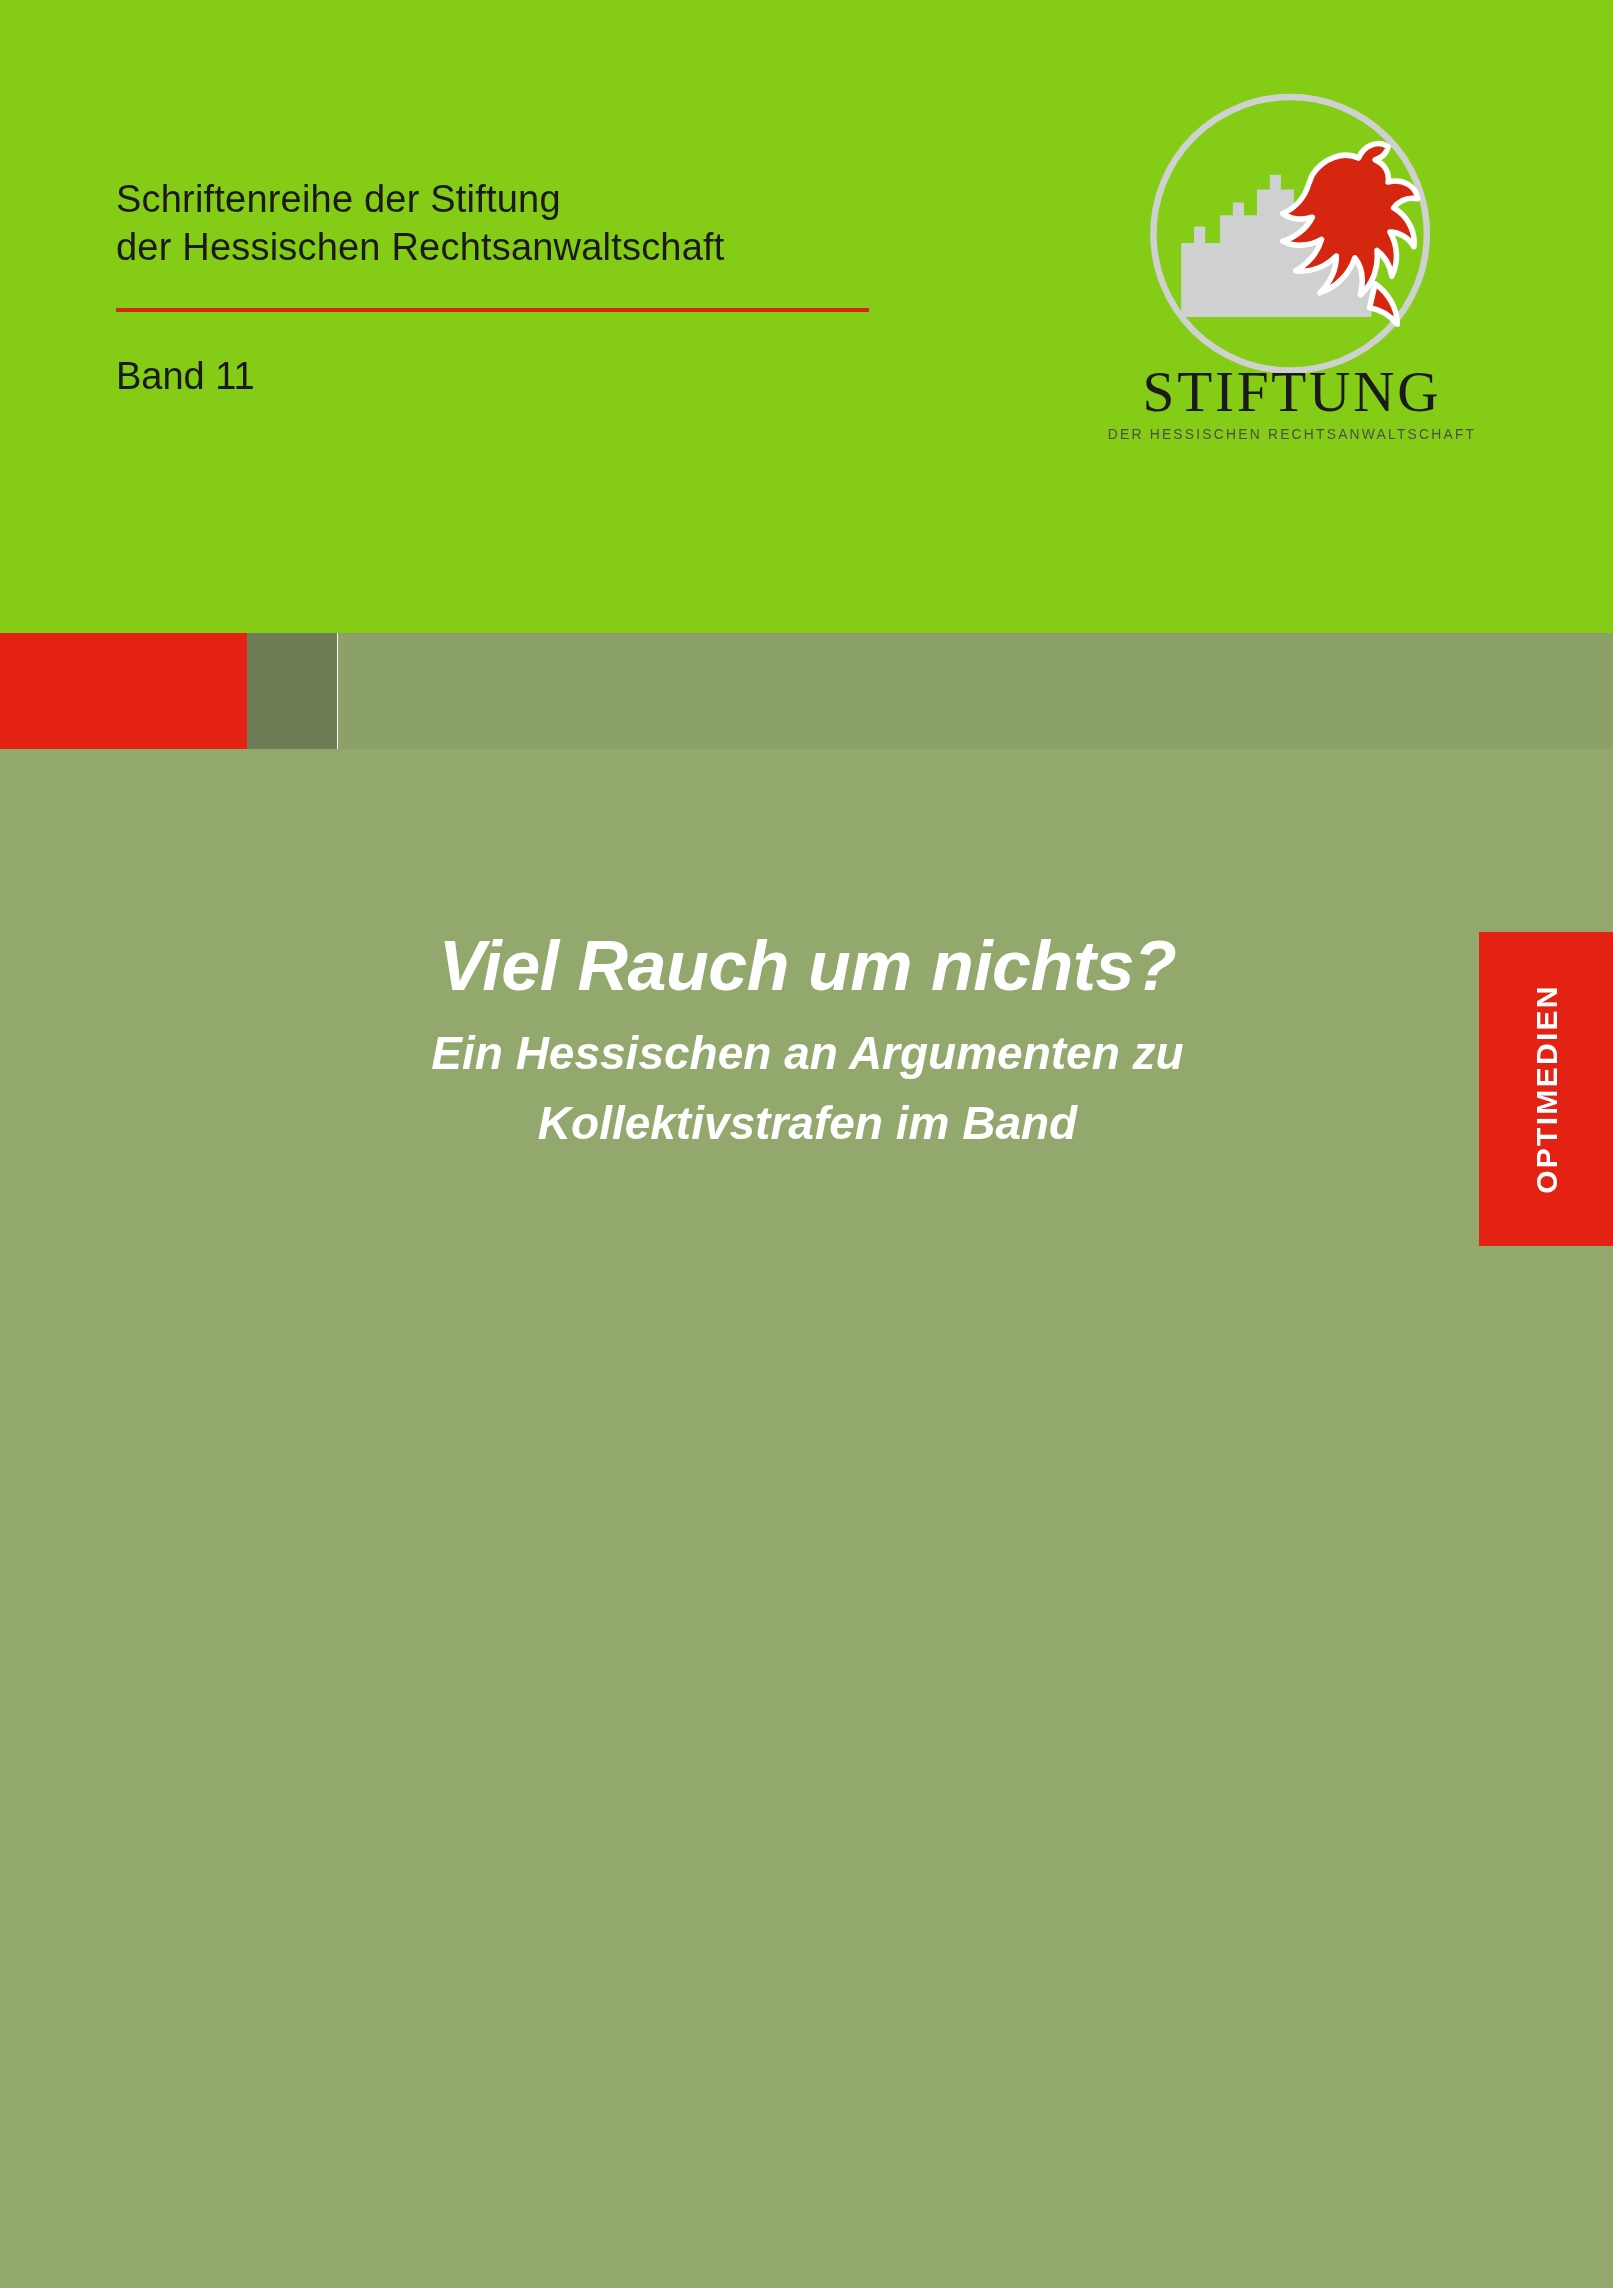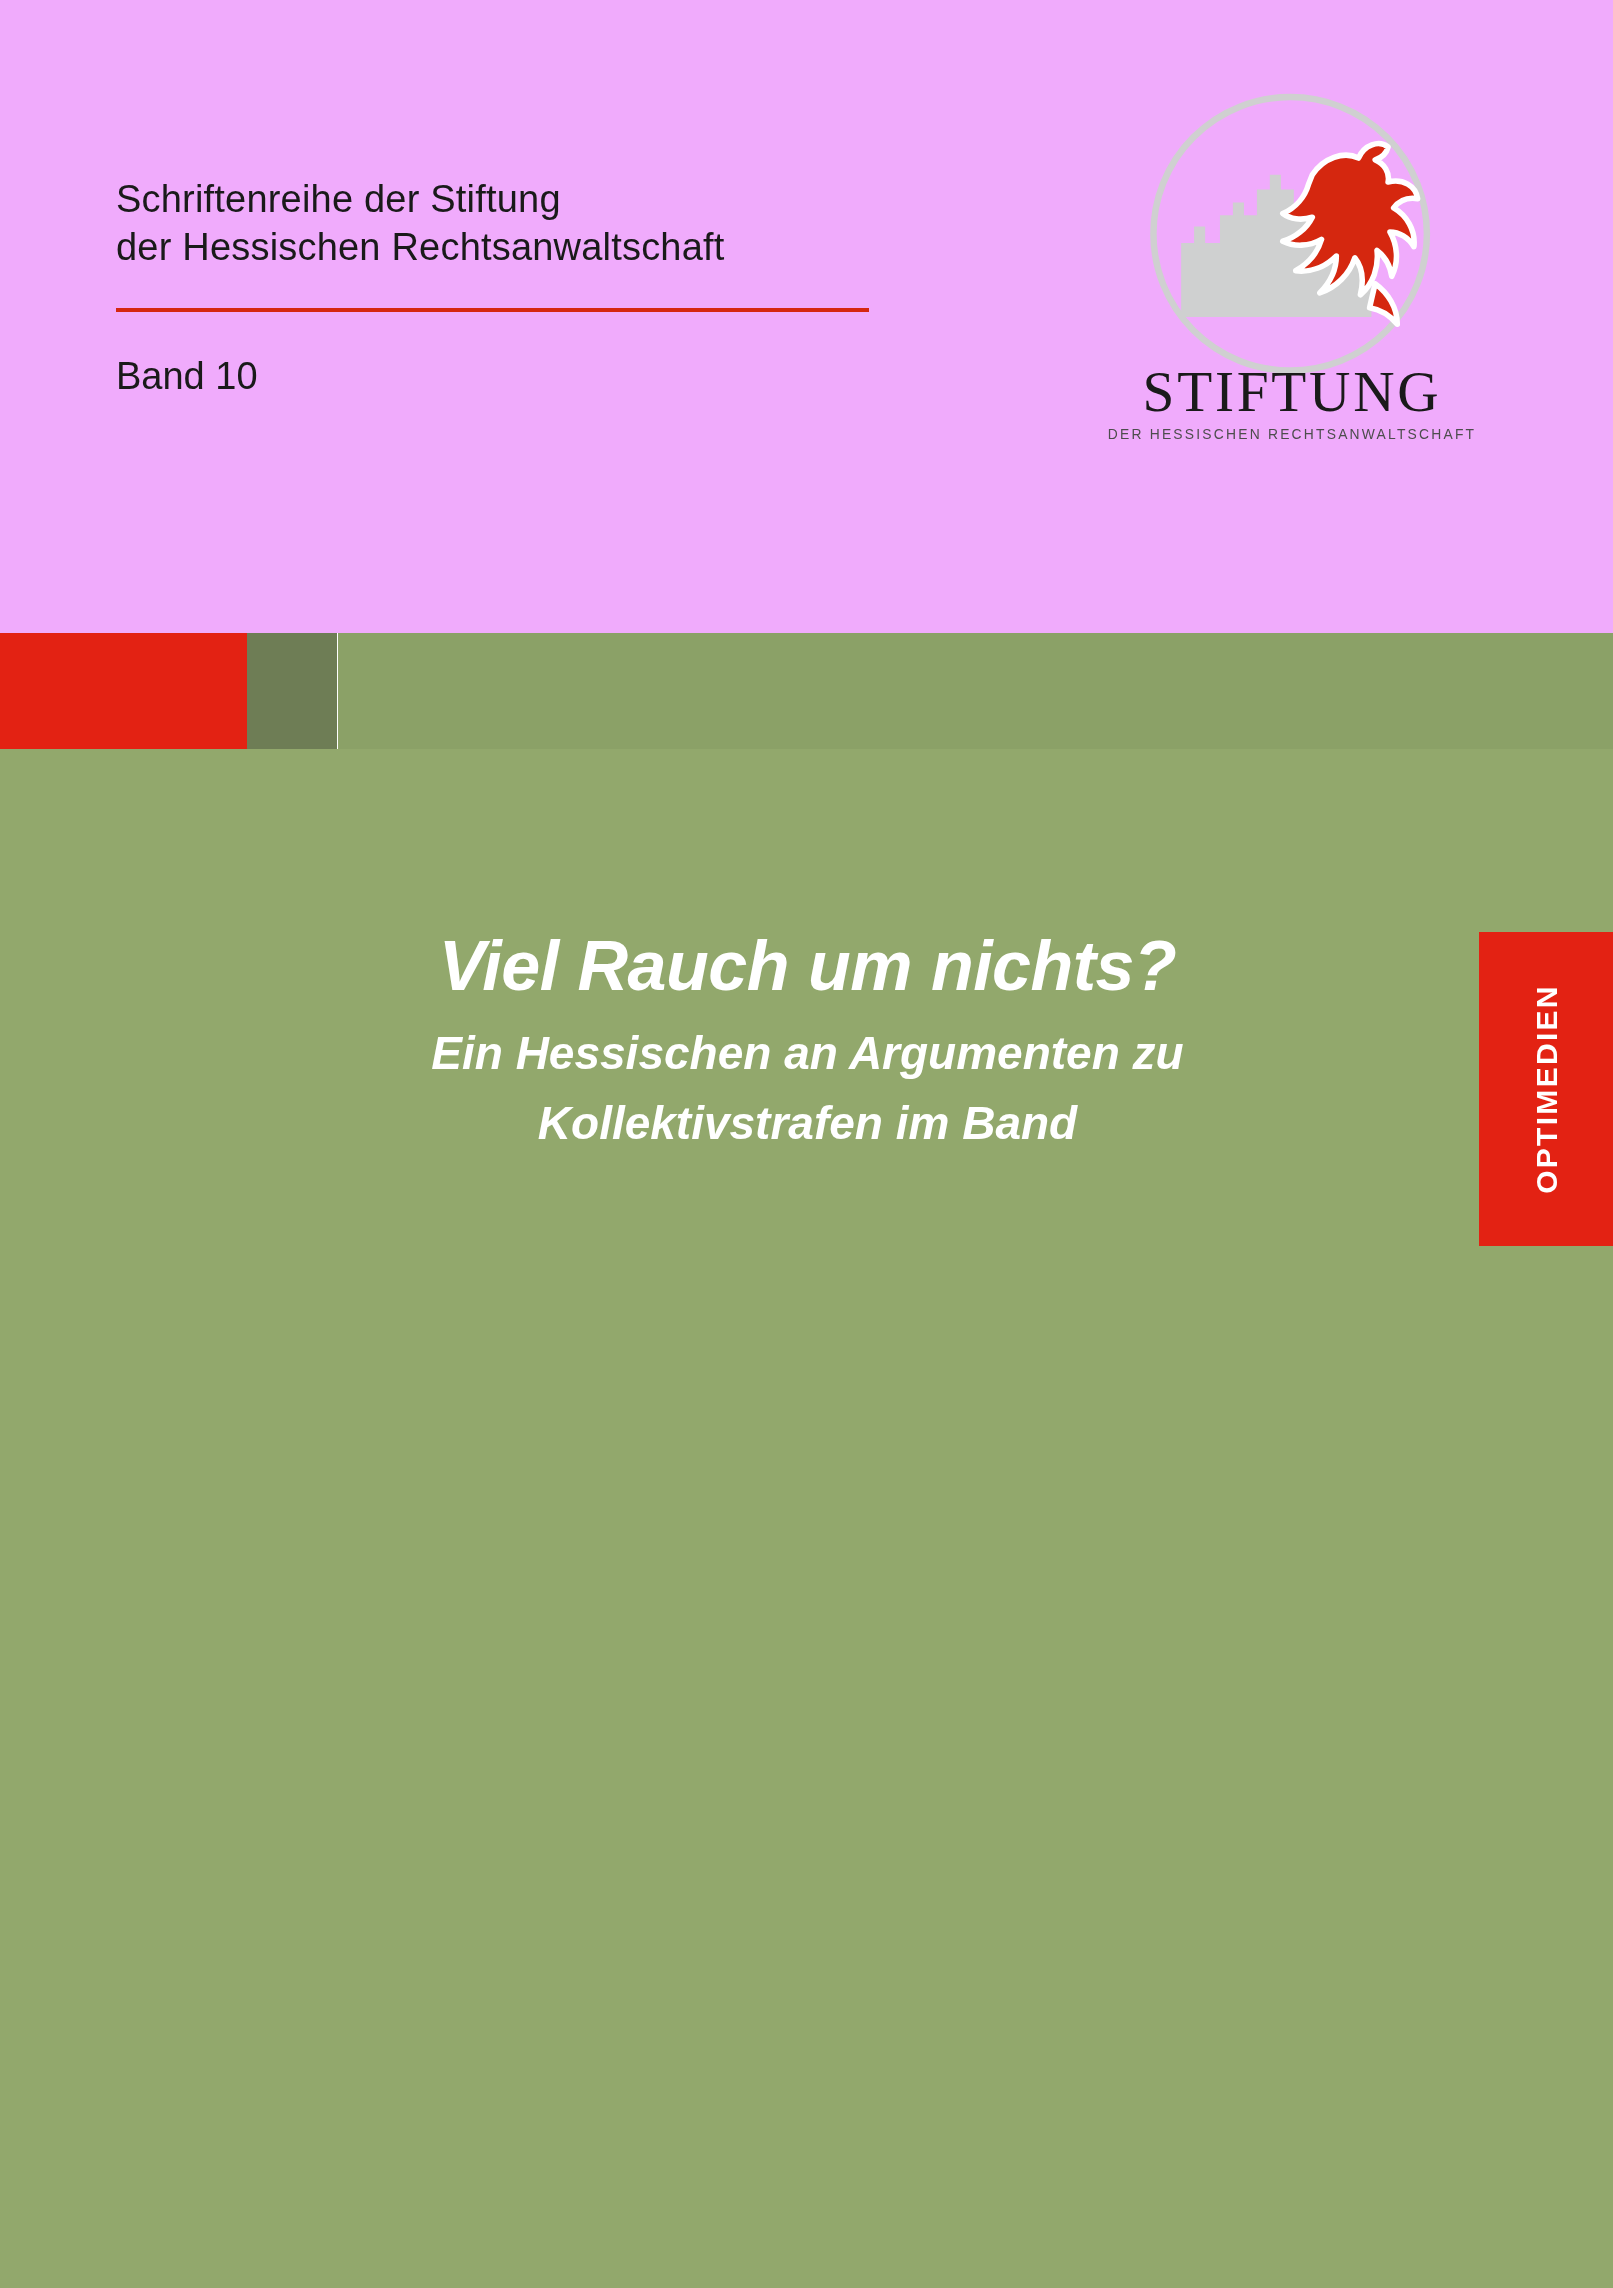--- a/index.html
+++ b/index.html
@@ -21,21 +21,21 @@
     overflow: hidden;
   }
 
   
   .header {
     position: absolute;
     left: 0;
     top: 0;
     width: 1613px;
     height: 633px;
-    background: #f0abfc;
+    background: #84cc16;
   }
   .series-block {
     position: absolute;
     left: 116px;
     top: 175px;
     width: 757px;
   }
   .series-line {
     font-size: 38px;
     line-height: 48px;
@@ -163,21 +163,21 @@
 
   <div class="header">
 
     <div class="series-block">
       <div class="series-line">Schriftenreihe der Stiftung</div>
       <div class="series-line">der Hessischen Rechtsanwaltschaft</div>
     </div>
 
     <div class="series-rule"></div>
 
-    <div class="band-label">Band 10</div>
+    <div class="band-label">Band 11</div>
 
     <div class="logo">
       <svg width="388" height="388" viewBox="0 0 420 420" xmlns="http://www.w3.org/2000/svg">
 
         <circle cx="208" cy="160" r="148" fill="none" stroke="#cfd0d0" stroke-width="7"></circle>
 
         <g fill="#cfd0d0">
           <path d="M90 250 L90 170 L104 170 L104 152 L116 152 L116 170 L132 170 L132 140
                    L146 140 L146 126 L158 126 L158 140 L172 140 L172 112 L186 112 L186 96
                    L198 96 L198 112 L212 112 L212 140 L228 140 L228 126 L240 126 L240 140

